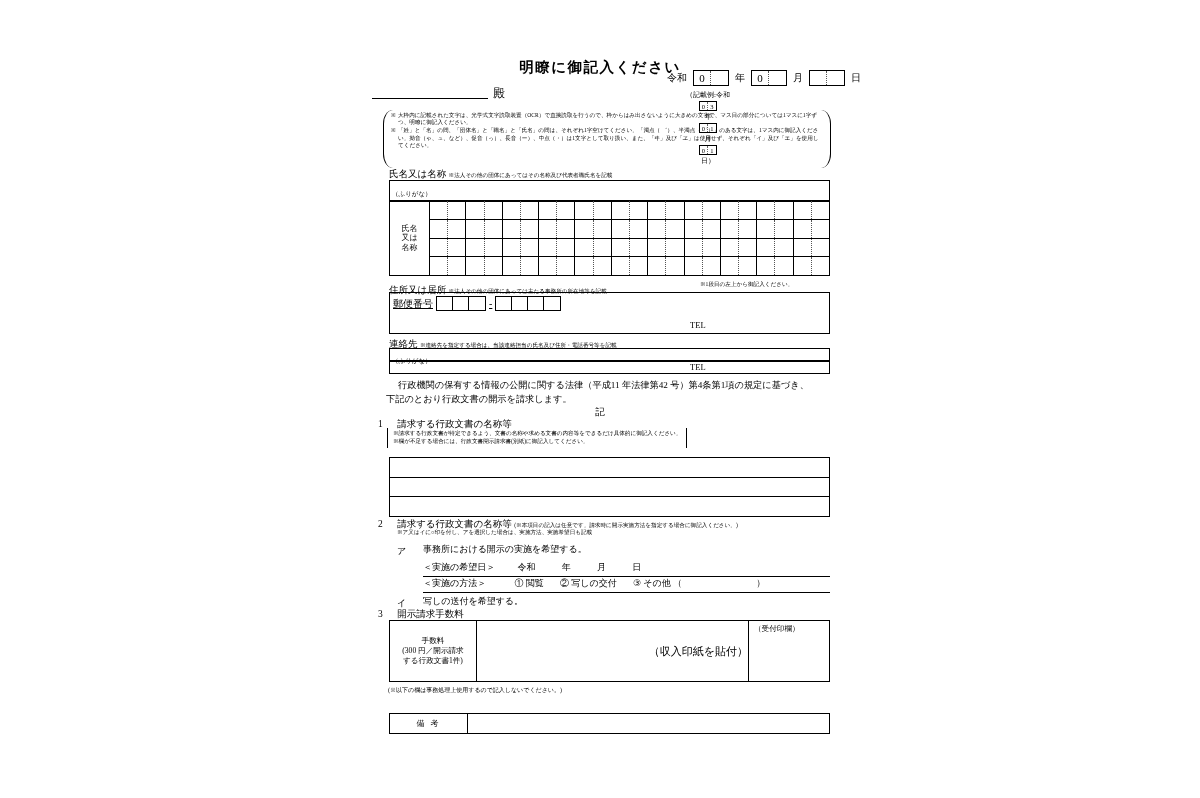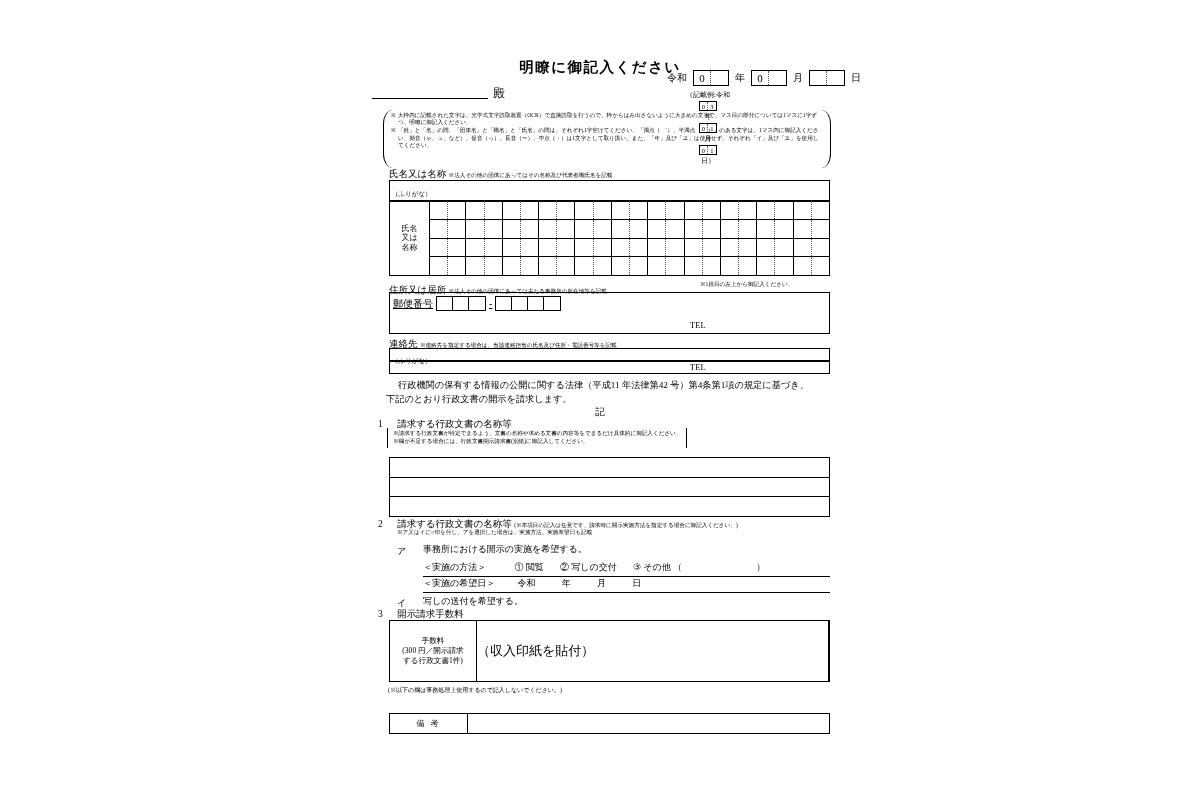--- a/index.html
+++ b/index.html
@@ -114,21 +114,21 @@
   .m-plain { flex:1; padding-bottom:2px; }
   .opt { margin-right:14px; }
 
   
   .fee { position:absolute; left:389px; top:620px; width:441px; height:62px;
          border:1.2px solid #000; display:flex; }
   .fee .c1 { width:87px; border-right:1.2px solid #000;
              display:flex; align-items:center; justify-content:center;
              font-size:7.6px; line-height:1.35; text-align:center; }
   .fee .c2 { flex:1; border-right:1.2px solid #000;
-             display:flex; align-items:center; justify-content:flex-start; font-size:13px; }
+             display:flex; align-items:center; justify-content:flex-end; font-size:11px; }
   .fee .c3 { width:80px; font-size:7.6px; padding:3px 0 0 5px; }
 
   
   .admin-note { position:absolute; left:388px; top:686px; font-size:6px; }
   .adm-row1 { position:absolute; left:389px; top:694px; display:flex; align-items:center; }
   .adm-label { width:78px; height:17px; border:1.2px solid #000;
                display:flex; align-items:center; justify-content:center;
                font-size:8px; letter-spacing:2px; }
   .adm-grp { display:flex; border:1.2px solid #000; height:17px; margin-left:8px; }
   .adm-grp .c { width:20px; border-right:1px solid #000; }
@@ -471,35 +471,35 @@
   <div class="sec-note" style="position:absolute; left:397px; top:529px;">※ア又はイに○印を付し、アを選択した場合は、実施方法、実施希望日も記載</div>
 
   <div class="method">
     <div class="m-line" style="margin-bottom:3px;">
       <span class="m-mark">ア</span>
       <span class="m-plain">事務所における開示の実施を希望する。</span>
     </div>
     <div class="m-line">
       <span class="m-mark"></span>
       <span class="m-under">
+        <span style="margin-right:20px;">＜実施の希望日＞</span>
+        <span style="margin-right:24px;">令和</span>
+        <span style="margin-right:24px;">年</span>
+        <span style="margin-right:24px;">月</span>
+        <span>日</span>
+      </span>
+    </div>
+    <div class="m-line">
+      <span class="m-mark"></span>
+      <span class="m-under">
         <span style="margin-right:26px;">＜実施の方法＞</span>
         <span class="opt">① 閲覧</span>
         <span class="opt">② 写しの交付</span>
         <span class="opt">③ その他 （</span>
         <span style="margin-left:58px;">）</span>
-      </span>
-    </div>
-    <div class="m-line">
-      <span class="m-mark"></span>
-      <span class="m-under">
-        <span style="margin-right:20px;">＜実施の希望日＞</span>
-        <span style="margin-right:24px;">令和</span>
-        <span style="margin-right:24px;">年</span>
-        <span style="margin-right:24px;">月</span>
-        <span>日</span>
       </span>
     </div>
     <div class="m-line" style="margin-top:2px;">
       <span class="m-mark">イ</span>
       <span class="m-plain">写しの送付を希望する。</span>
     </div>
   </div>
 
   <div class="sec-label" style="left:378px; top:608px;">
     <span style="margin-right:12px;">3</span>
@@ -509,20 +509,23 @@
     <div class="c1">
       <div>
         <div>手数料</div>
         <div>(300 円／開示請求</div>
         <div>する行政文書1件)</div>
       </div>
     </div>
     <div class="c2">
       <span>（収入印紙を貼付）</span>
     </div>
+    <div class="c3">
+      <span>（受付印欄）</span>
+    </div>
   </div>
 
   <div class="admin-note">(※以下の欄は事務処理上使用するので記入しないでください。)</div>
   <div class="adm-row2">
     <div class="lb">備 考</div>
     <div class="fl"></div>
   </div>
 
 </div>
 

